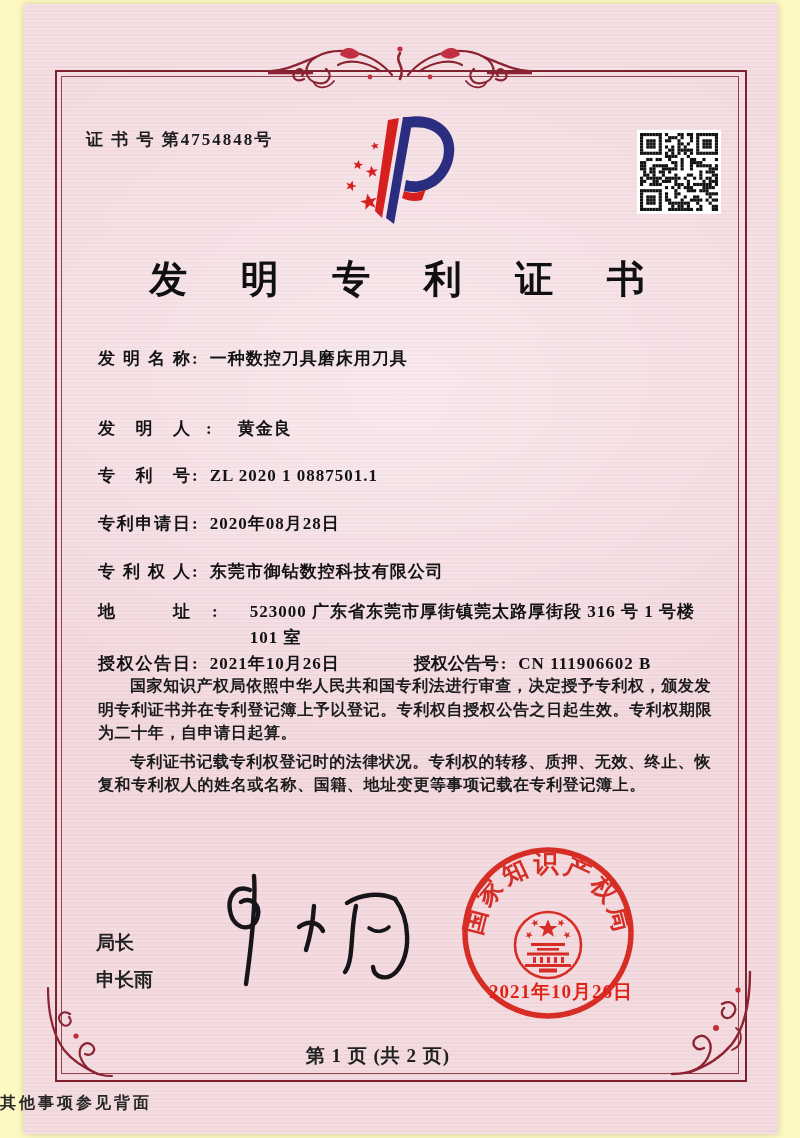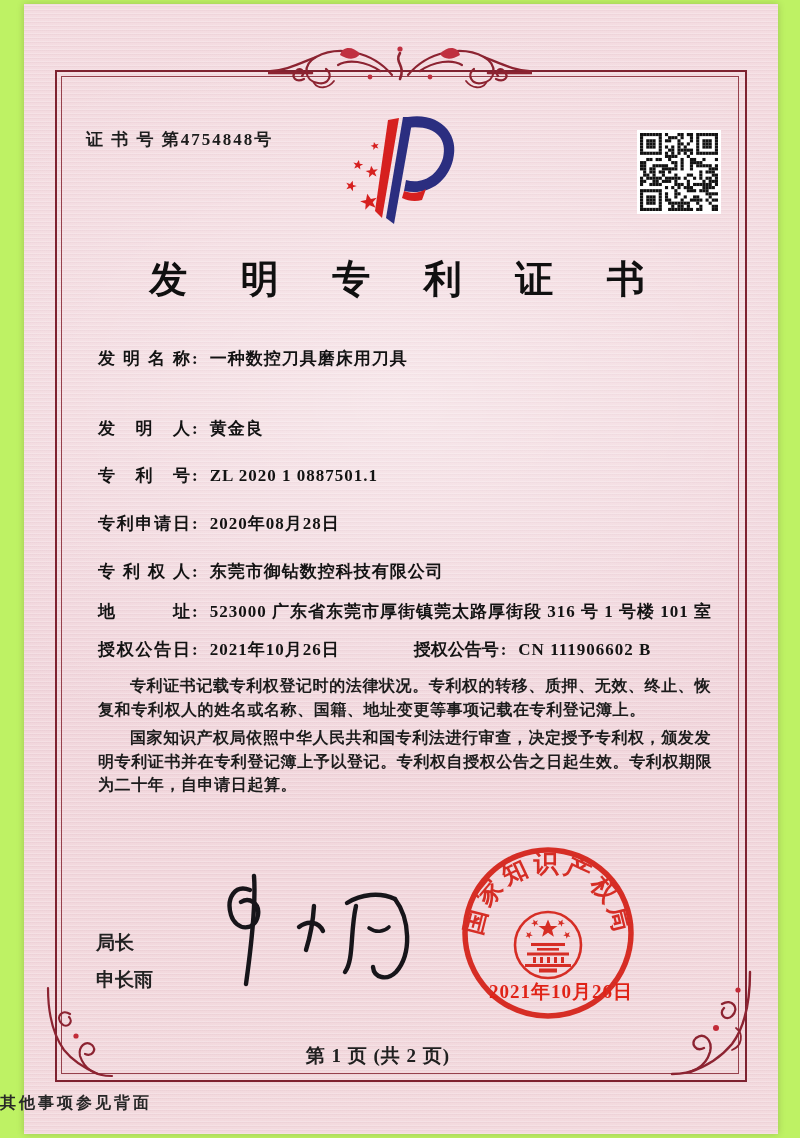--- a/index.html
+++ b/index.html
@@ -1,41 +1,41 @@
 <!DOCTYPE html>
 <html><head>
 <meta charset="utf-8">
 <style>
   html,body{margin:0;padding:0;}
   body{width:800px;height:1138px;background:#fafafa;
        font-family:"Liberation Serif","DejaVu Serif",serif;}
-  .stage{position:relative;width:800px;height:1138px;overflow:hidden;background:#bef264;}
+  .stage{position:relative;width:800px;height:1138px;overflow:hidden;background:#fef9c3;}
   .paper{position:absolute;left:24px;top:4px;width:754px;height:1130px;
     background:
       radial-gradient(ellipse 120% 55% at 50% 35%, rgba(255,255,255,.38), rgba(255,255,255,0) 62%),
       repeating-linear-gradient(0deg, rgba(255,255,255,.20) 0 1px, rgba(0,0,0,0) 1px 3px, rgba(150,88,108,.05) 3px 4px),
       linear-gradient(180deg,#f4dce1,#f1d6dc 55%,#f3dade);
     box-shadow:0 0 7px rgba(60,30,40,.22);}
   .frame-a{position:absolute;left:55px;top:70px;width:688px;height:1008px;
     border:2px solid #7e2230;}
   .frame-b{position:absolute;left:61px;top:76px;width:676px;height:996px;
     border:1px solid #96404c;}
   .cert-no{position:absolute;left:86px;top:128px;font-size:17px;font-weight:bold;
     letter-spacing:2px;color:#1d1d1d;}
   .title{position:absolute;left:0;right:0;top:254px;text-align:center;
     font-size:38px;font-weight:bold;letter-spacing:22px;padding-left:16px;color:#101010;}
   .fields{position:absolute;left:98px;top:348px;width:624px;color:#131313;}
   .frow{display:flex;align-items:baseline;font-size:17px;font-weight:bold;line-height:22px;}
   .flabel{display:inline-block;width:92px;text-align:justify;text-align-last:justify;flex:0 0 92px;}
   .fcolon{margin-left:2px;}
   .fvalue{margin-left:12px;letter-spacing:1px;}
-  .mb0{margin-bottom:48px;}.mb1{margin-bottom:25px;}.mb2{margin-bottom:26px;}
+  .mb0{margin-bottom:48px;}.mb1{margin-bottom:25px;gap:14px;}.mb2{margin-bottom:26px;}
   .mb3{margin-bottom:26px;}.mb4{margin-bottom:16px;}
   .addr .fvalue{flex:1;line-height:26px;}
-  .addr{margin-bottom:14px;}
+  .addr{margin-bottom:2px;gap:20px;}
   .grant .fvalue.gdate{flex:0 0 auto;min-width:150px;}
   .glabel2{margin-left:54px;font-weight:bold;text-align:center;}
   .paras{position:absolute;left:98px;top:674px;width:626px;color:#1c1c1c;}
   .paras p{margin:0 0 5px 0;font-size:16px;font-weight:bold;line-height:23.5px;
     text-indent:2em;letter-spacing:.6px;}
   .officer{position:absolute;left:96px;top:924px;
     font-family:"Liberation Sans","DejaVu Sans",sans-serif;
     font-weight:bold;font-size:19px;color:#222;line-height:37px;}
   .sig{position:absolute;left:198px;top:870px;}
   .seal{position:absolute;left:458px;top:843px;mix-blend-mode:multiply;opacity:.92;}
@@ -480,22 +480,22 @@
       <span class="flabel">授权公告日</span>
         <span class="fcolon">:</span>
       <span class="fvalue gdate">2021年10月26日</span>
       <span class="glabel2">授权公告号</span>
         <span class="fcolon">:</span>
       <span class="fvalue">CN 111906602 B</span>
     </div>
   </div>
 
   <div class="paras">
+    <p>国家知识产权局依照中华人民共和国专利法进行审查，决定授予专利权，颁发发明专利证书并在专利登记簿上予以登记。专利权自授权公告之日起生效。专利权期限为二十年，自申请日起算。</p>
     <p>专利证书记载专利权登记时的法律状况。专利权的转移、质押、无效、终止、恢复和专利权人的姓名或名称、国籍、地址变更等事项记载在专利登记簿上。</p>
-    <p>国家知识产权局依照中华人民共和国专利法进行审查，决定授予专利权，颁发发明专利证书并在专利登记簿上予以登记。专利权自授权公告之日起生效。专利权期限为二十年，自申请日起算。</p>
   </div>
 
   <div class="officer">
     <div>局长</div>
     <div>申长雨</div>
   </div>
 
   <svg class="sig" width="235" height="125" viewBox="0 0 235 125">
     <g stroke="#17151a" stroke-width="4.4" fill="none" stroke-linecap="round" stroke-linejoin="round">
       <path d="M 52,20 C 37,14 28,28 33,45 C 38,61 57,62 60,45 C 62,33 51,27 43,32"></path>

